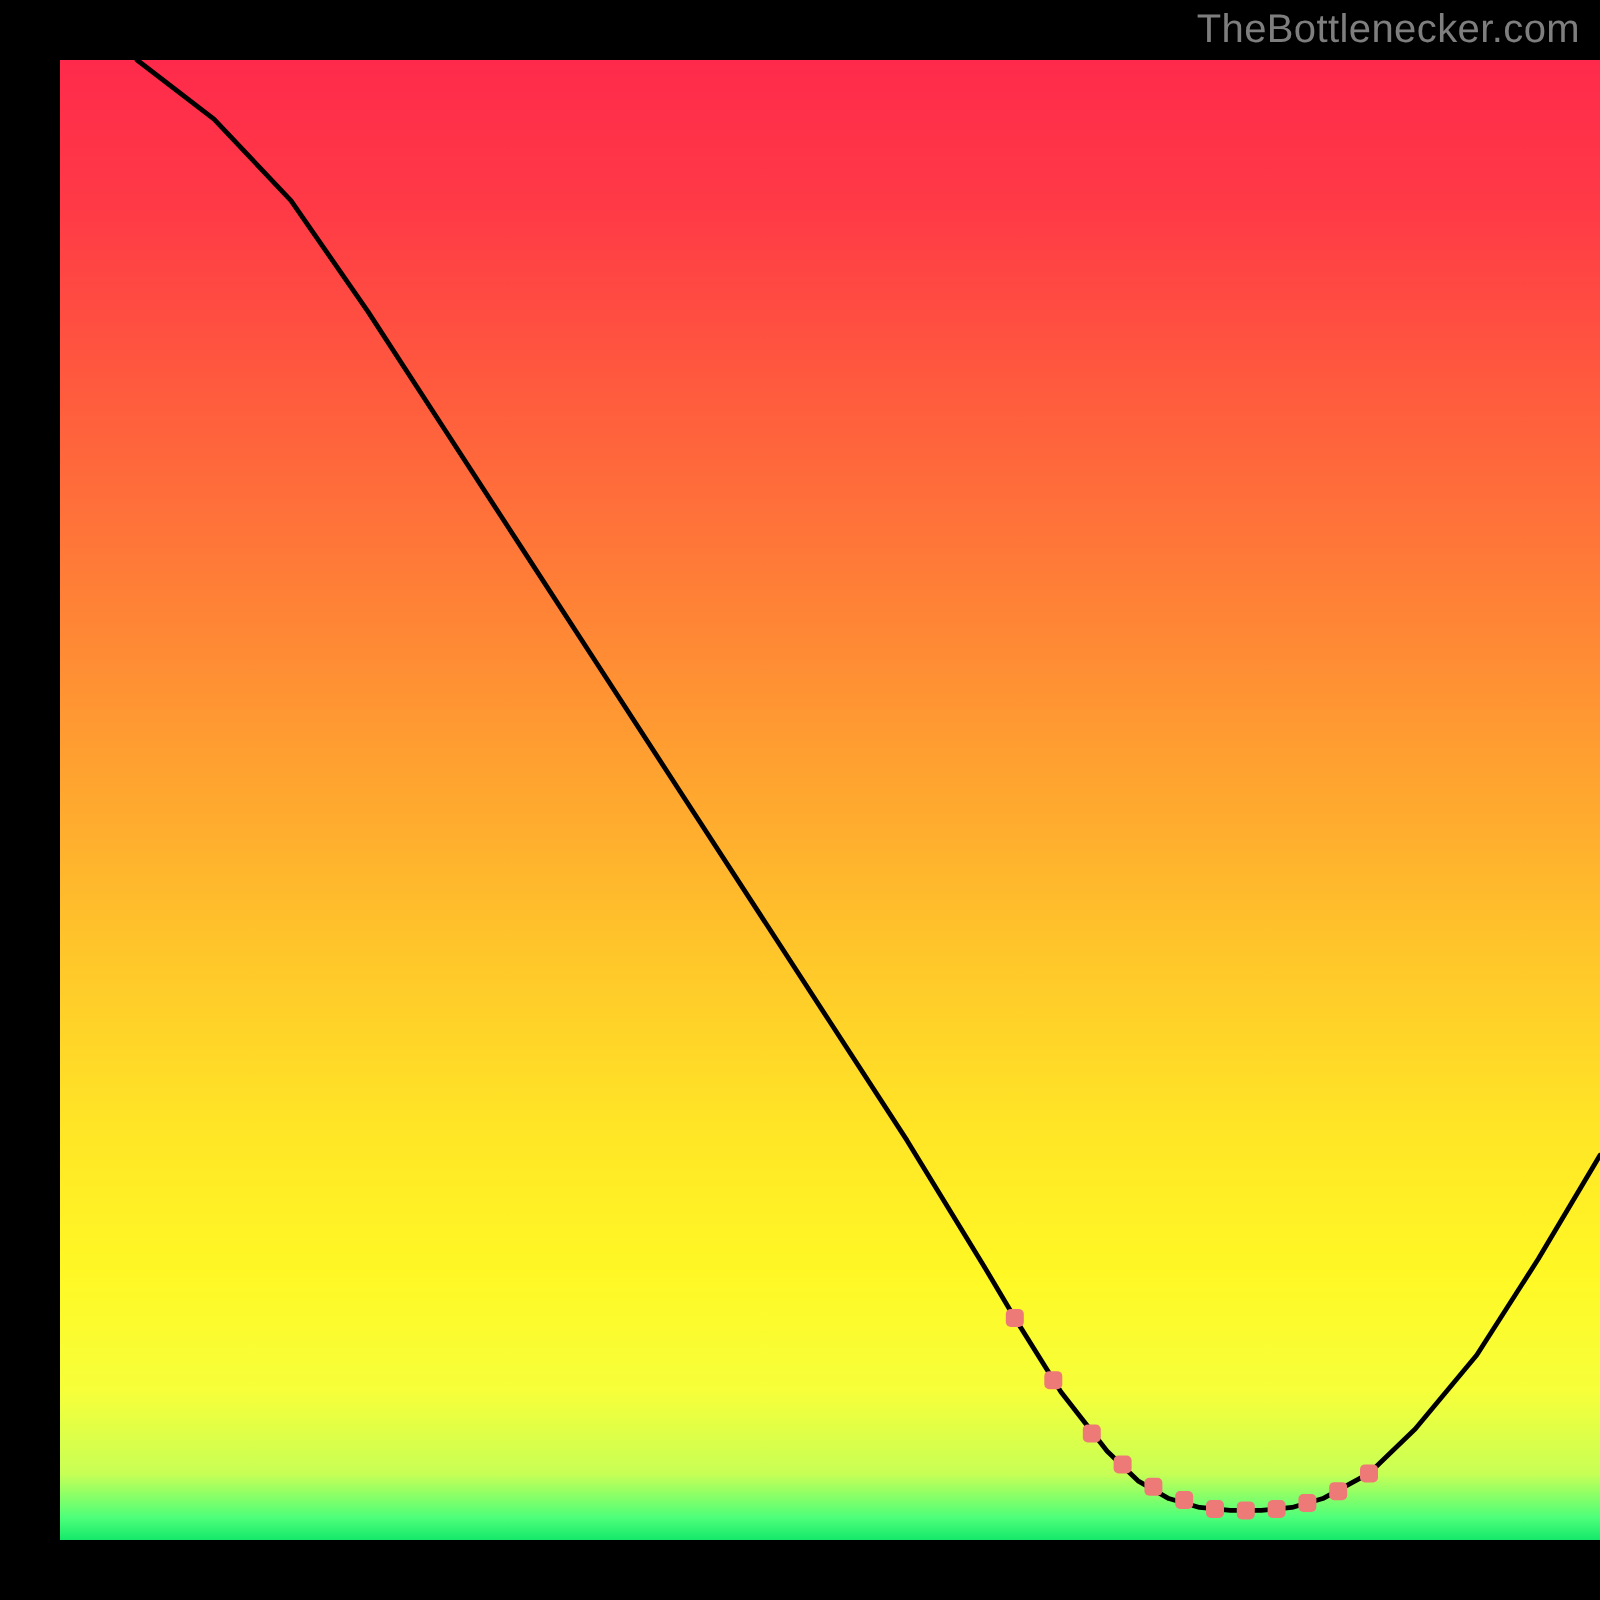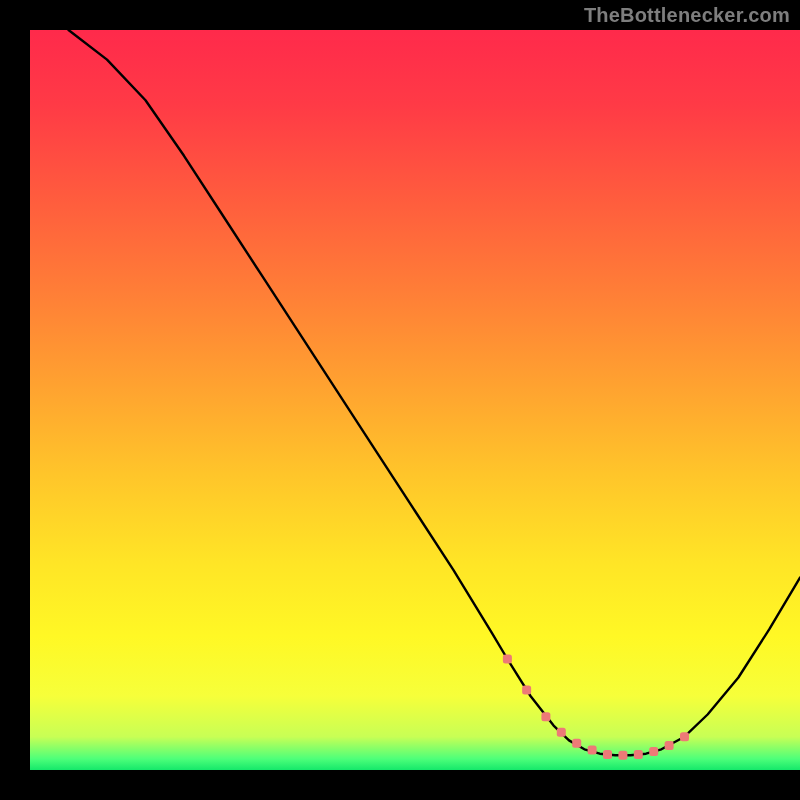--- a/index.html
+++ b/index.html
@@ -16,21 +16,21 @@
     width: 800px;
     height: 800px;
     background: #000;
   }
   .watermark {
     position: absolute;
     top: 4px;
     right: 10px;
     color: #7e7e7e;
     font-size: 20px;
-    font-weight: 700;
+    font-weight: 400;
     letter-spacing: 0.2px;
     z-index: 5;
   }
   svg.plot {
     position: absolute;
     left: 0;
     top: 0;
     width: 800px;
     height: 800px;
   }

